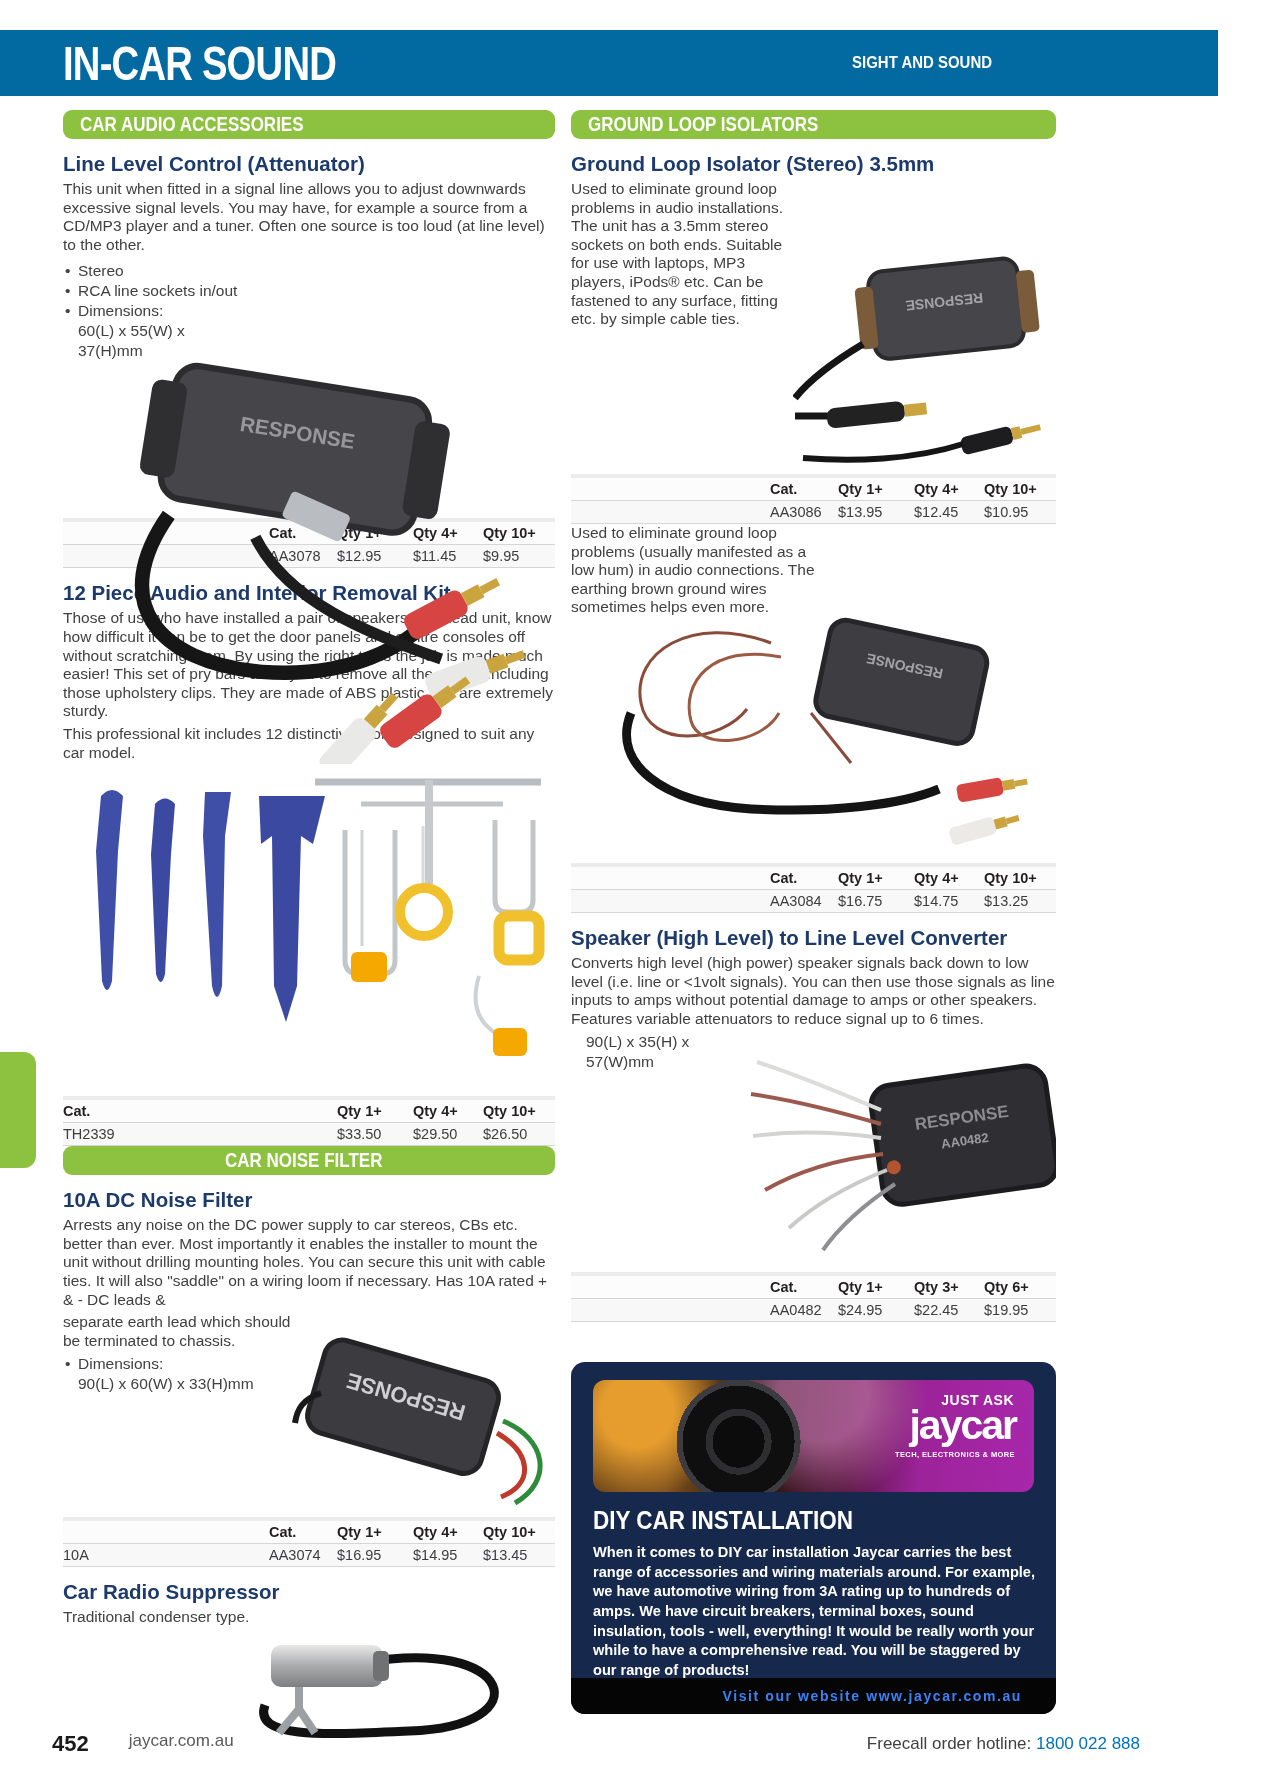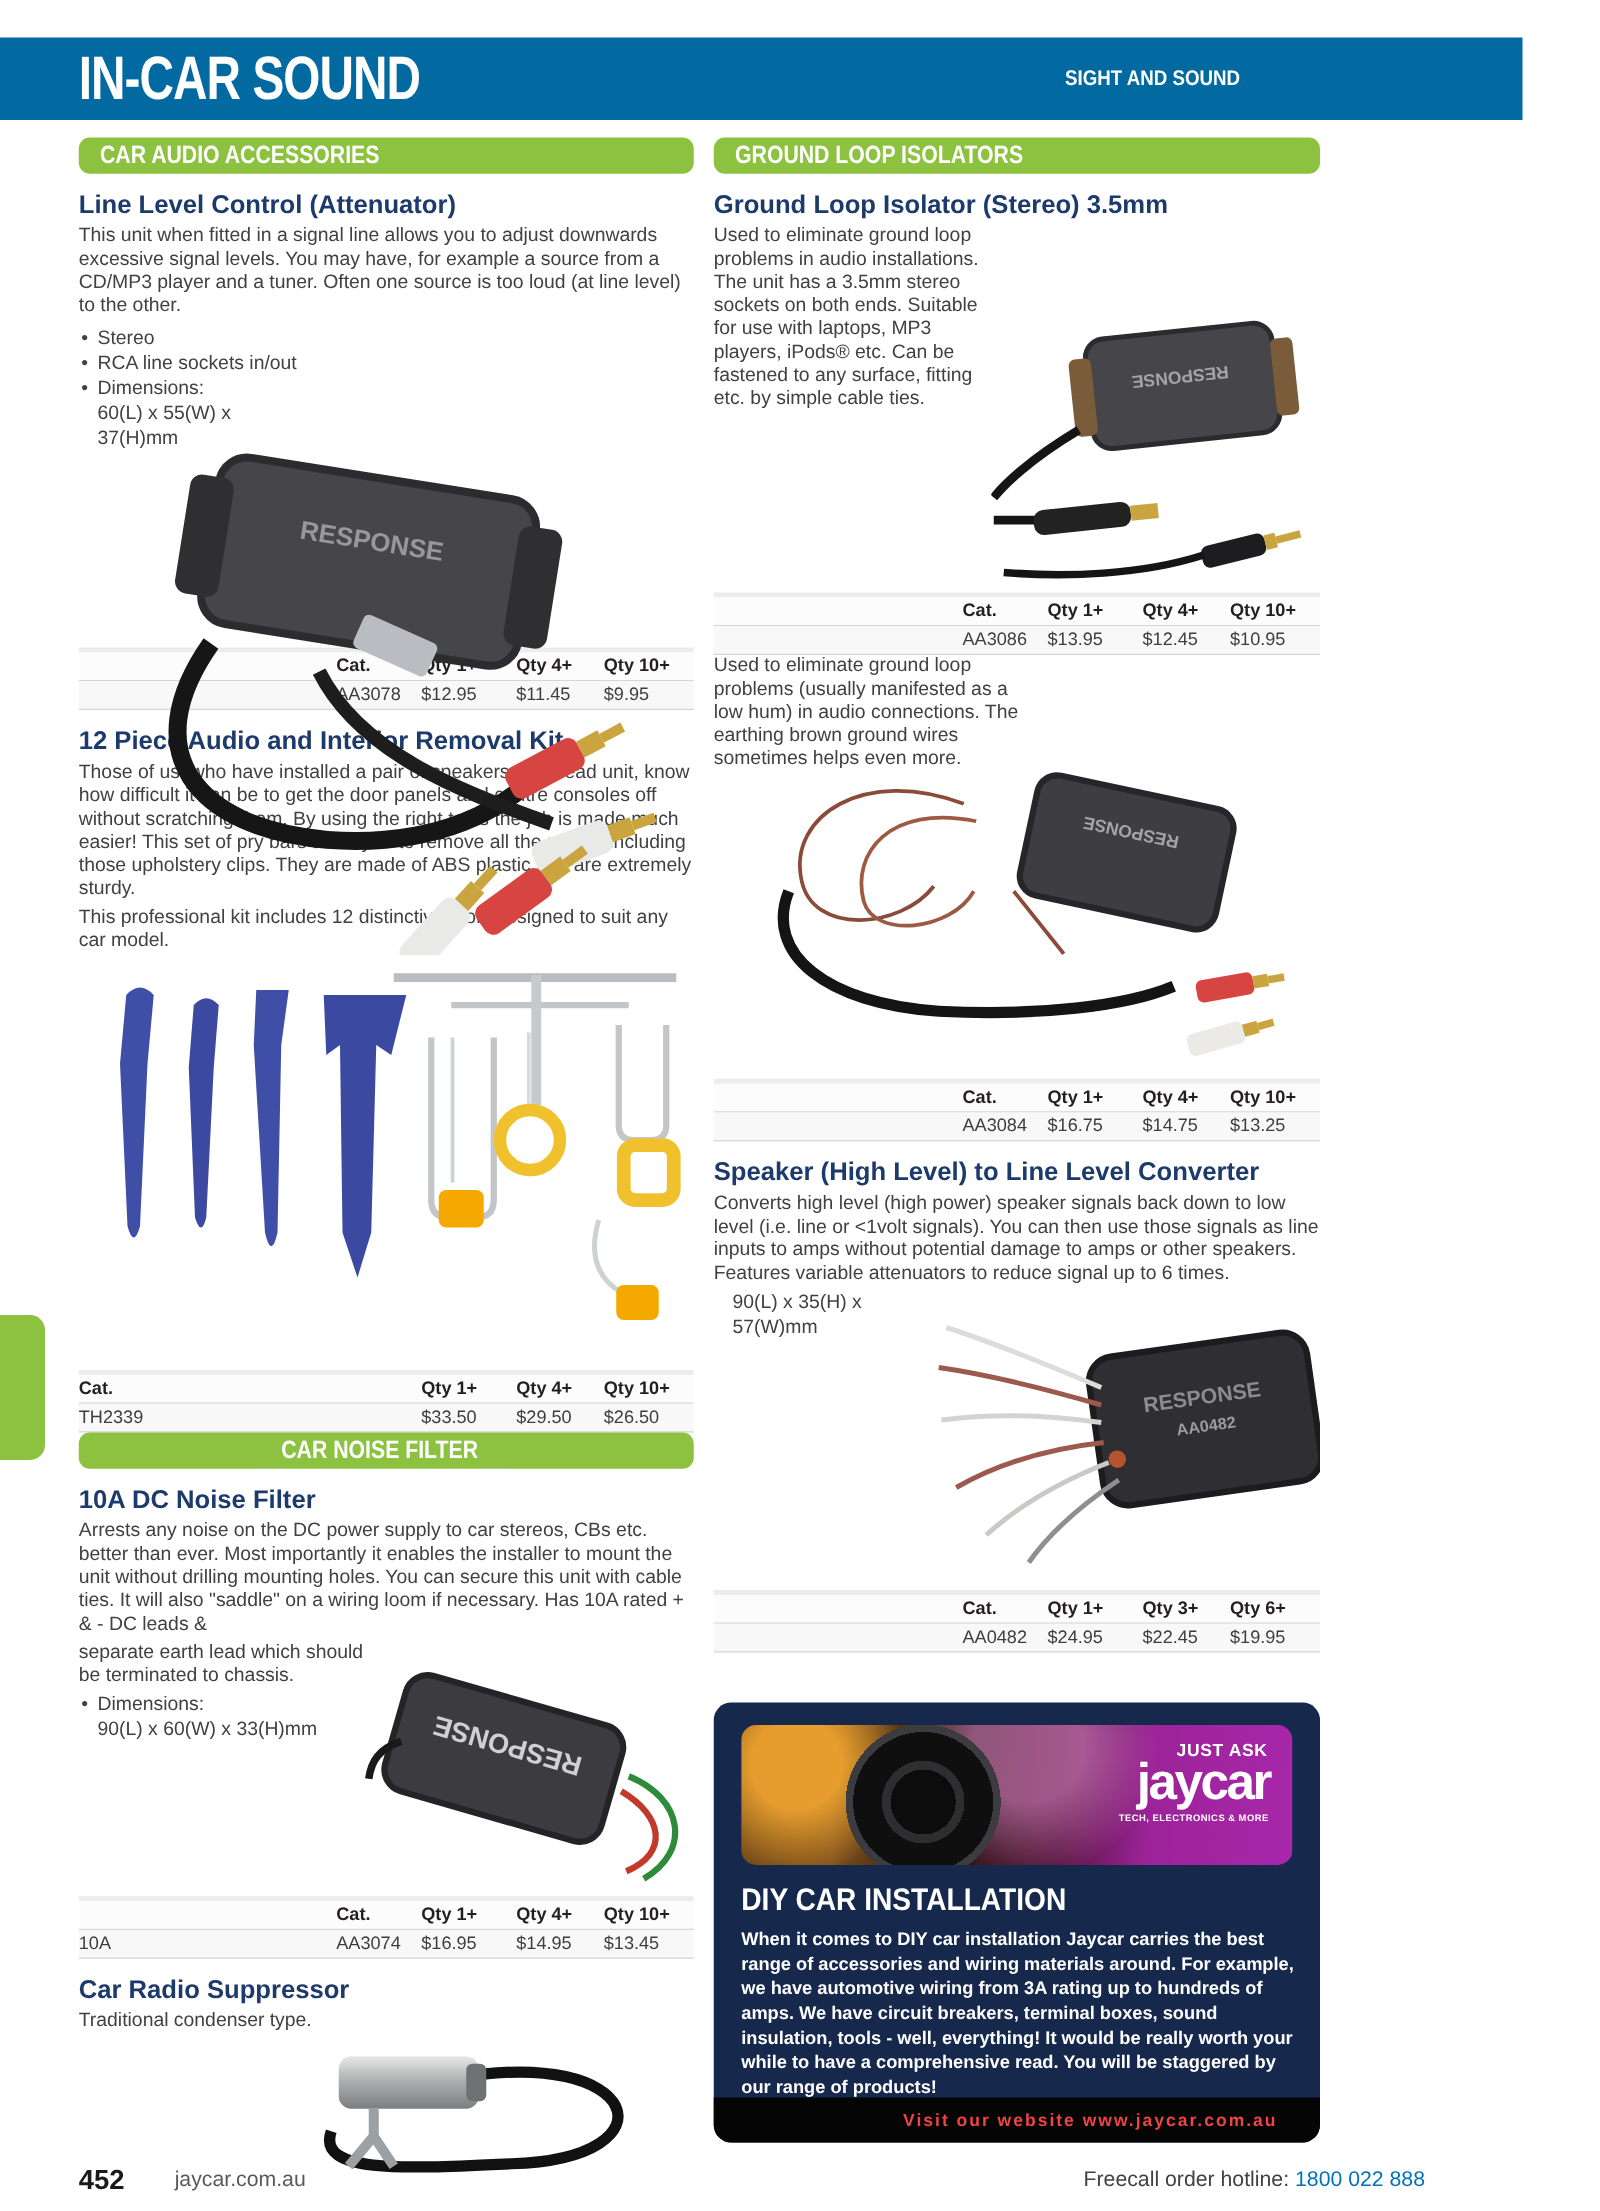--- a/index.html
+++ b/index.html
@@ -51,23 +51,23 @@
       radial-gradient(circle at 52% 15%, rgba(226,140,205,.55) 0 45px, rgba(0,0,0,0) 105px),
       linear-gradient(95deg,#6b4416 0%,#7c4f1d 18%,#241408 38%,#57163f 58%,#9c2399 74%,#a827ab 100%);}
   .ad-kicker{position:absolute;right:20px;top:12px;color:#fff;font-weight:800;font-size:14px;letter-spacing:.5px;}
   .ad-brand{position:absolute;right:18px;top:25px;color:#fff;font-weight:800;font-size:41px;
             letter-spacing:-2px;line-height:1;}
   .ad-brand-sub{position:absolute;right:19px;top:70px;color:#fff;font-weight:700;font-size:7.5px;letter-spacing:.4px;}
   .ad-heading{color:#fff;font-size:25px;font-weight:800;margin:14px 0 8px;transform:scaleX(.9);
               transform-origin:left center;white-space:nowrap;}
   .ad-body{color:#fff;font-size:14.6px;font-weight:700;line-height:1.34;width:452px;}
   .ad-bar{position:absolute;left:0;right:0;bottom:0;height:36px;background:#050505;
-          border-radius:0 0 14px 14px;color:#ef4444;font-weight:700;font-size:14px;line-height:36px;
+          border-radius:0 0 14px 14px;color:#3b82f6;font-weight:700;font-size:14px;line-height:36px;
           text-align:right;padding-right:34px;letter-spacing:1.6px;box-sizing:border-box;}
-  .ft-left{position:absolute;left:63px;bottom:12px;display:flex;align-items:center;}
+  .ft-left{position:absolute;left:52px;bottom:12px;display:flex;align-items:flex-start;}
   .ft-num{font-size:22px;font-weight:700;color:#1a1a1a;margin-right:40px;}
   .ft-site{font-size:17px;color:#58595b;}
   .ft-right{position:absolute;right:140px;bottom:15px;font-size:17px;}
   .ft-hot-label{color:#414042;}
   .ft-hot-num{color:#0072bc;}
 </style>
 </head>
 <body>
 
 <div class="page">

